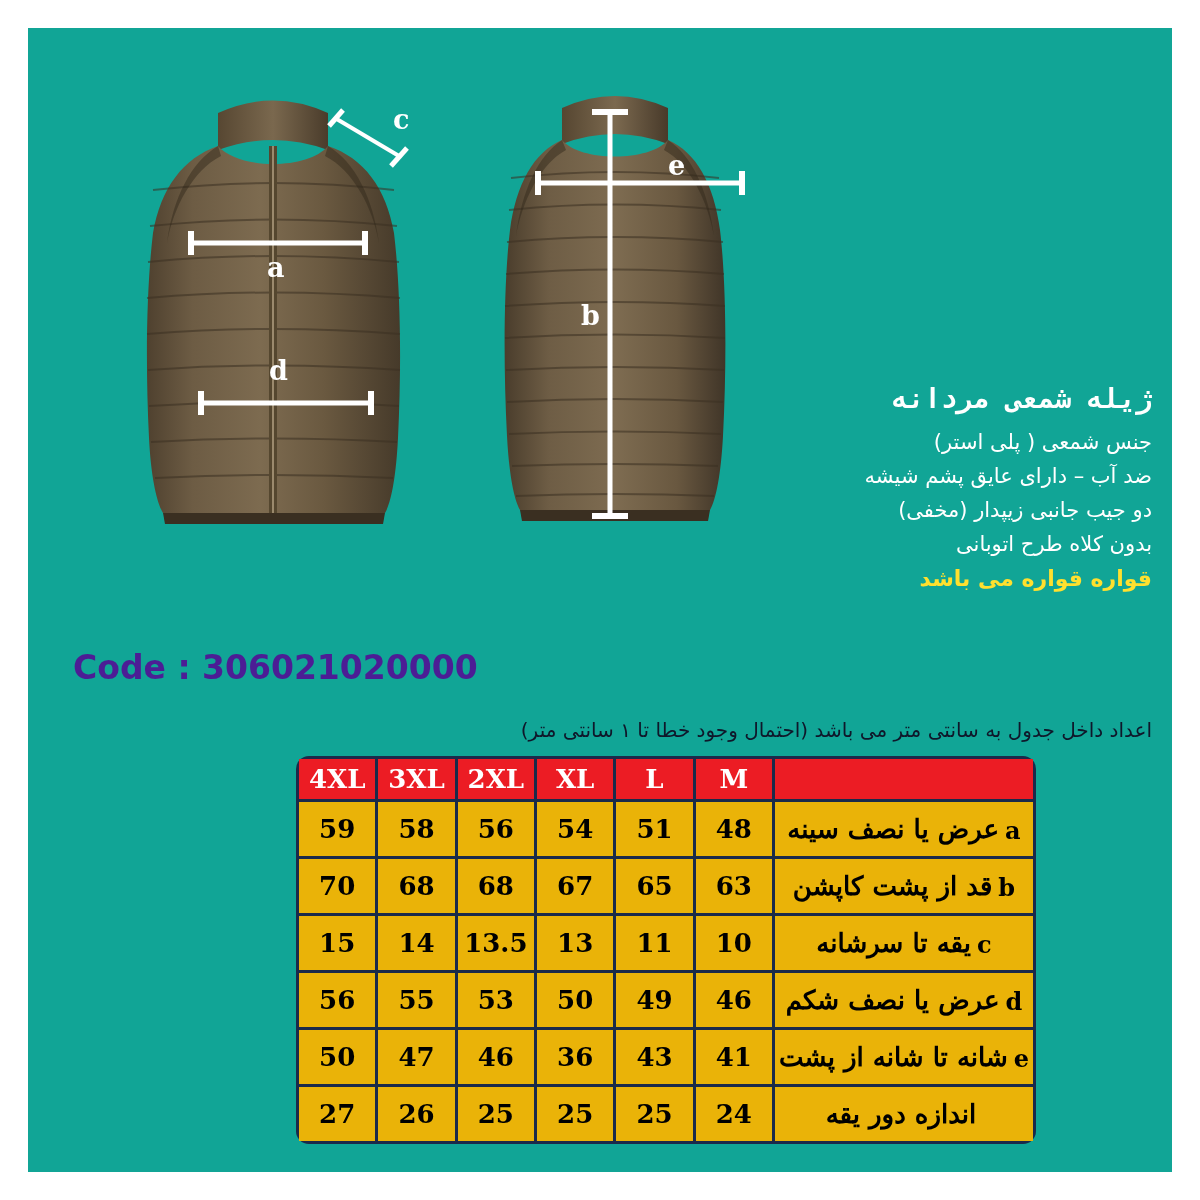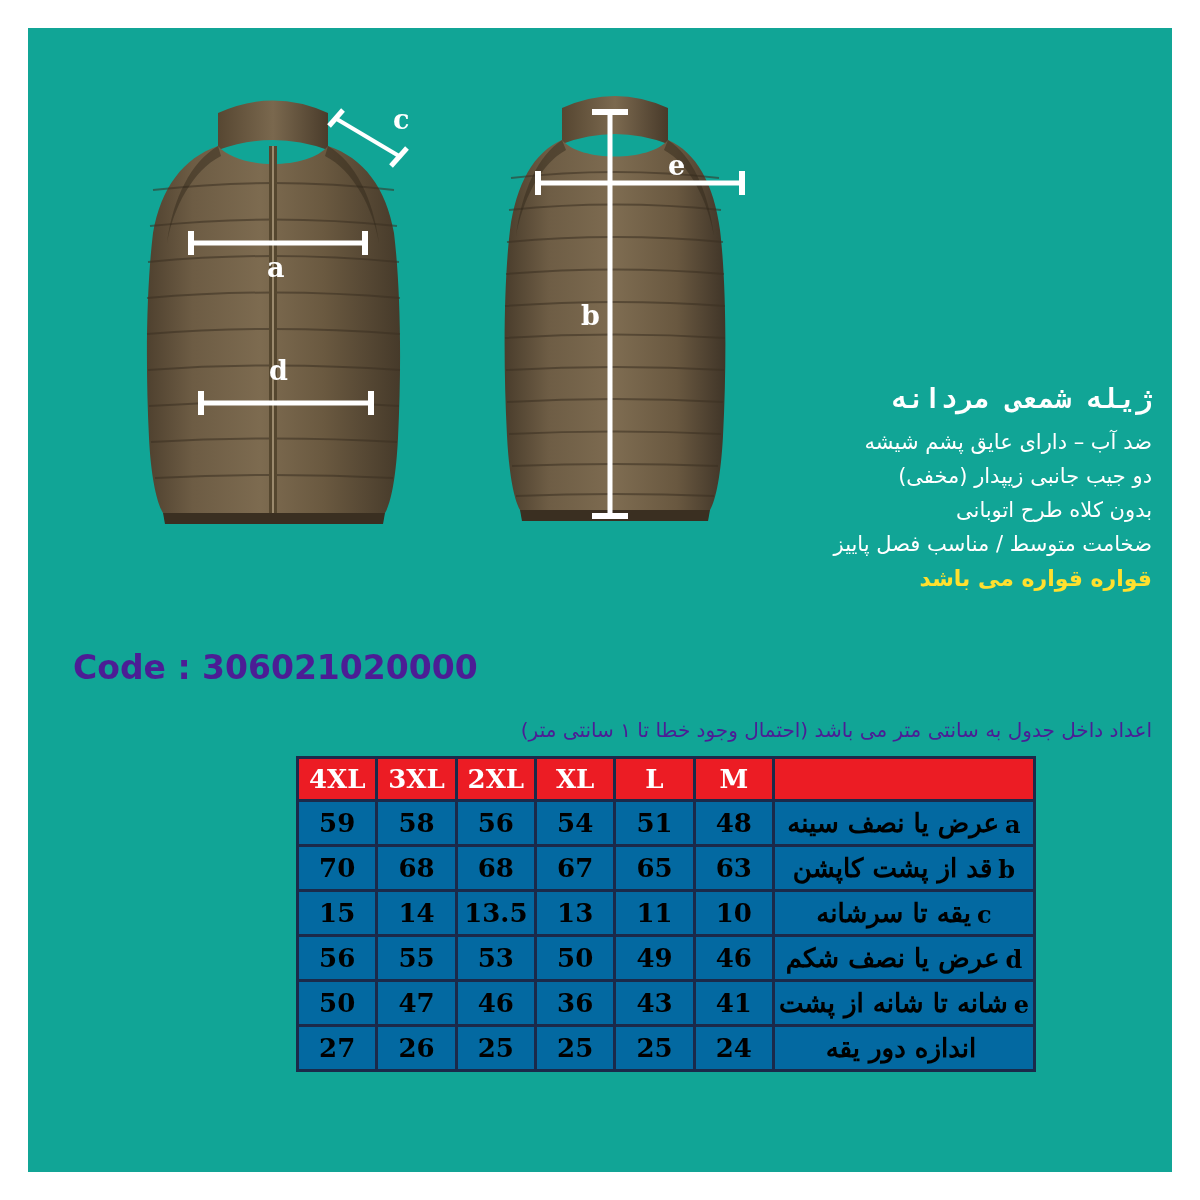--- a/index.html
+++ b/index.html
@@ -87,47 +87,48 @@
     direction: ltr;
   }
 
   
   .note {
     position: absolute;
     right: 20px;
     top: 690px;
     width: 860px;
     text-align: right;
-    color: #4c1d95;
+    color: #0f172a;
     font-size: 20px;
     direction: rtl;
   }
 
   
   .table-wrap {
     position: absolute;
     left: 268px;
     top: 728px;
     width: 740px;
   }
   table.sizes {
     border-collapse: separate;
     border-spacing: 3px;
     width: 100%;
     background: #1b2a4a;
     direction: ltr;
+    border-radius: 13px;
   }
   table.sizes th, table.sizes td {
-    background: #0369a1;
+    background: #eab308;
     text-align: center;
     font-family: "DejaVu Serif", "Liberation Serif", serif;
     font-size: 26px;
     font-weight: bold;
     color: #000000;
-    height: 42px;
+    height: 54px;
     padding: 0;
     width: 74px;
   }
   table.sizes th {
     background: #ec1c24;
     color: #ffffff;
     font-size: 26px;
     height: 40px;
   }
   table.sizes th.label-head, table.sizes td.label-cell {
@@ -291,24 +292,24 @@
       <svg style="position:absolute; left:100px; top:46px;" width="40" height="420">
         <line x1="20" y1="8" x2="20" y2="412" stroke="#ffffff" stroke-width="5"></line>
         <line x1="2" y1="8" x2="38" y2="8" stroke="#ffffff" stroke-width="6"></line>
         <line x1="2" y1="412" x2="38" y2="412" stroke="#ffffff" stroke-width="6"></line>
       </svg>
       <div class="mk" style="left:91px; top:244px;">b</div>
     </div>
 
     <div class="desc">
       <div class="desc-title">ژیله شمعی مردانه</div>
+      <div class="desc-line">جنس شمعی ( پلی استر)</div>
       <div class="desc-line">ضد آب – دارای عایق پشم شیشه</div>
       <div class="desc-line">دو جیب جانبی زیپدار (مخفی)</div>
       <div class="desc-line">بدون کلاه طرح اتوبانی</div>
-      <div class="desc-line">ضخامت متوسط / مناسب فصل پاییز</div>
       <div class="desc-highlight">قواره قواره می باشد</div>
     </div>
 
     <div class="code">Code : 306021020000</div>
 
     <div class="note">اعداد داخل جدول به سانتی متر می باشد (احتمال وجود خطا تا ۱ سانتی متر)</div>
 
     <div class="table-wrap">
       <table class="sizes">
         <thead>

